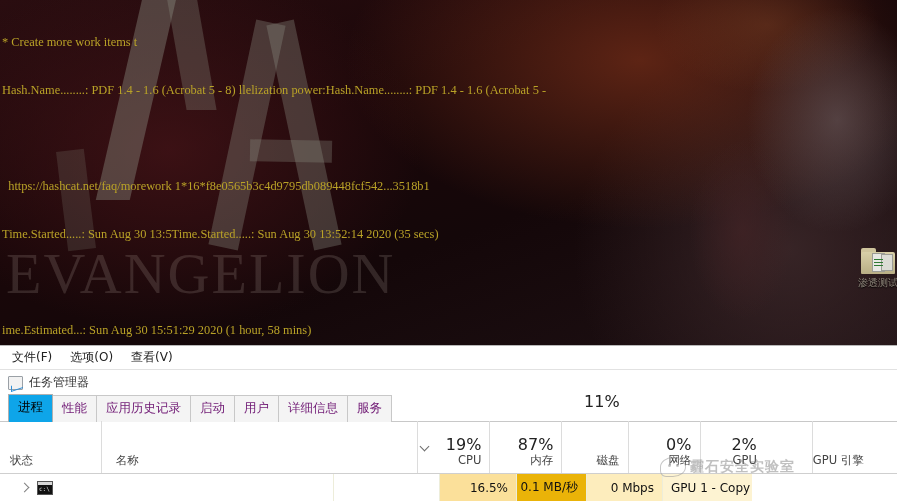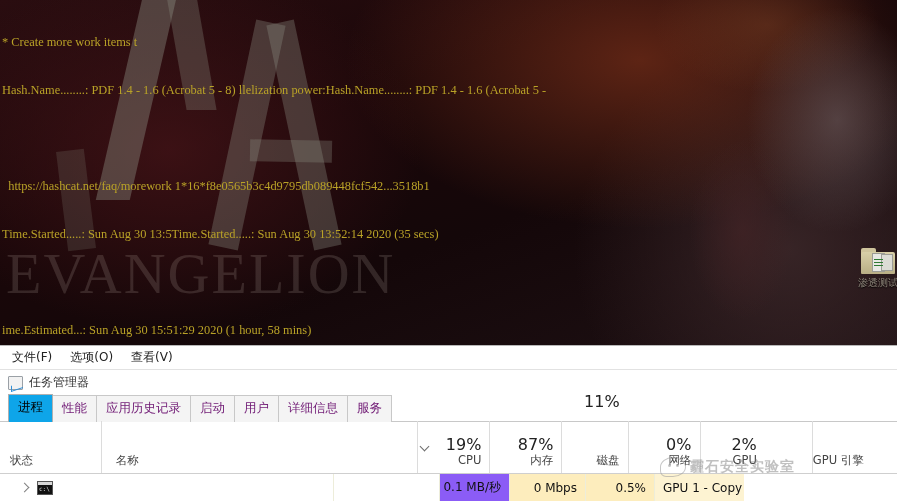--- a/index.html
+++ b/index.html
@@ -194,21 +194,21 @@
   #tm-row {
     display: flex; align-items: center; height: 27px; font-size: 12px;
     color: #111;
   }
   .cell { height: 27px; display: flex; align-items: center; }
   .cell + .cell { border-left: 1px solid #ededda; }
   .c-name { width: 333px; padding-left: 10px; gap: 7px; background: #ffffff; }
   .c-status { width: 106px; background: #ffffff; }
   .c-cpu  { width: 77px; background: #fbe09a; justify-content: flex-end; padding-right: 8px; }
   .c-mem  { width: 76px; background: #f8c96a; justify-content: flex-end; padding-right: 8px; }
-  .c-disk { width: 70px; background: #8b5cf6; justify-content: flex-end; padding-right: 8px; }
+  .c-disk { width: 70px; background: #eab308; justify-content: flex-end; padding-right: 8px; }
   .c-net  { width: 76px; background: #fdedbd; justify-content: flex-end; padding-right: 8px; }
   .c-gpu  { width: 69px; background: #fdedbd; justify-content: flex-end; padding-right: 8px; }
   .c-gpueng { width: 90px; background: #fdf3d2; padding-left: 8px; }
   .expand-caret { width: 10px; height: 10px; position: relative; flex: none; margin-left: 10px; }
   .expand-caret::after {
     content: ""; position: absolute; left: 1px; top: 1px;
     width: 6px; height: 6px;
     border-right: 1.6px solid #808080;
     border-top: 1.6px solid #808080;
     transform: rotate(45deg);
@@ -360,23 +360,23 @@
         <div class="lbl">GPU 引擎</div>
       </div>
     </div>
 
     <div id="tm-row">
       <div class="cell c-name">
         <div class="expand-caret"></div>
         <div class="cmd-icon"></div>
       </div>
       <div class="cell c-status"></div>
+      <div class="cell c-cpu">16.5%</div>
       <div class="cell c-disk">0.1 MB/秒</div>
       <div class="cell c-net">0 Mbps</div>
-      <div class="cell c-gpu">0.5%</div>
       <div class="cell c-gpueng">GPU 1 - Copy</div>
     </div>
 
     <div id="tm-watermark">
       <div id="tm-wm-bubble">
           <i></i>
           <i></i>
         </div>
       <div id="tm-wm-text">霾石安全实验室</div>
     </div>

